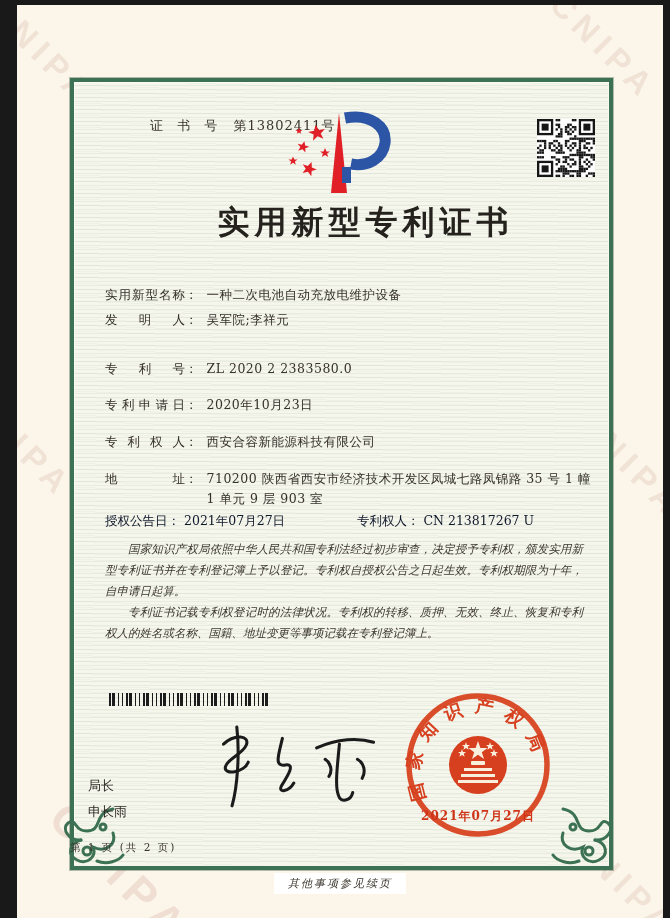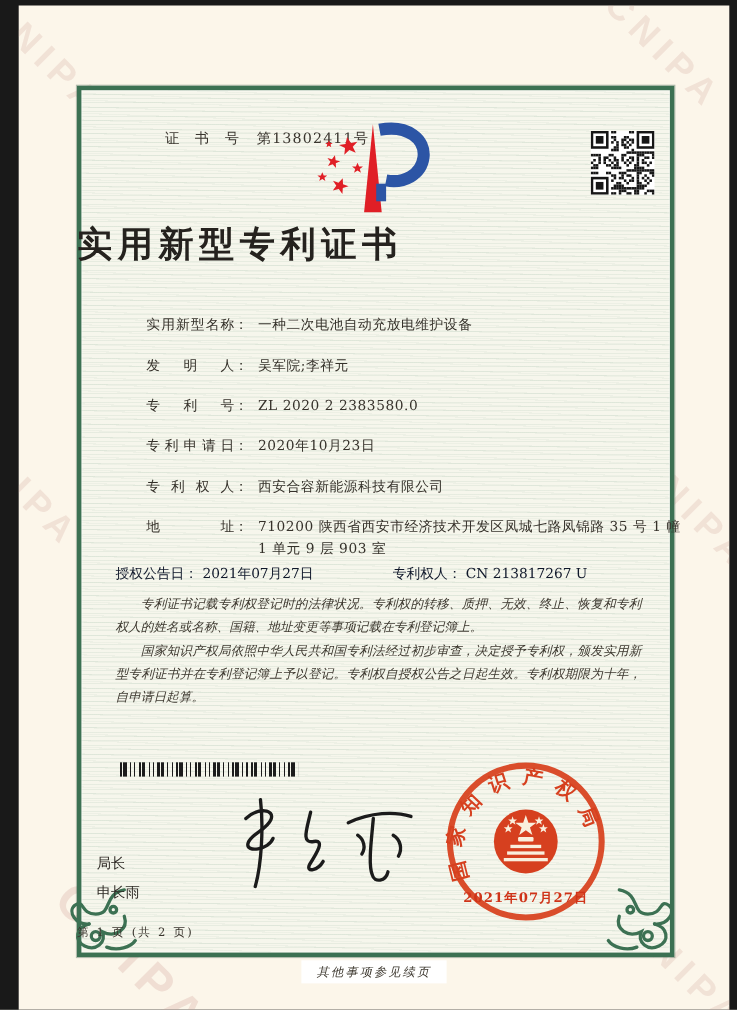--- a/index.html
+++ b/index.html
@@ -33,25 +33,25 @@
   }
   .flourish{position:absolute;width:62px;height:62px;color:#3c7153;}
   .flourish.bl{left:46px;top:800px;}
   .flourish.br{left:534px;top:800px;transform:scaleX(-1);}
   
   .certno{position:absolute;left:88px;top:112px;font-size:13px;color:#3a352e;letter-spacing:1px;}
   .certno .lbl{letter-spacing:5px;margin-right:6px;margin-left:45px;}
   .logo{position:absolute;left:262px;top:104px;width:116px;height:88px;}
   .qr{position:absolute;left:520px;top:114px;width:58px;height:58px;background:#fff;}
   .title{
-    position:absolute;left:53px;top:196px;width:591px;
+    position:absolute;left:53px;top:196px;width:591px;text-align:center;
     font-size:32px;font-weight:700;color:#25221e;letter-spacing:5px;
   }
   
-  .field-row{position:absolute;left:88px;font-size:12.5px;color:#35312a;line-height:20px;margin-left:28px;}
+  .field-row{position:absolute;left:88px;font-size:12.5px;color:#35312a;line-height:20px;}
   .flabel{display:inline-block;width:80px;text-align:justify;text-align-last:justify;vertical-align:top;}
   .fcolon{vertical-align:top;}
   .fvalue{display:inline-block;width:400px;vertical-align:top;margin-left:5px;letter-spacing:0.5px;}
   .grant-row{position:absolute;left:88px;top:508px;font-size:12.5px;color:#0f172a;width:480px;}
   .grant-pair2{position:absolute;left:252px;top:0;}
   
   .legal{
     position:absolute;left:88px;top:534px;width:478px;
     font-size:11.5px;line-height:21px;color:#3d382f;font-style:italic;
     text-align:justify;
@@ -341,21 +341,21 @@
         <rect x="8" y="80" width="12" height="12" fill="#161616"></rect>
       </svg>
   </div>
 
   <div class="title">实用新型专利证书</div>
 
   <div class="field-row" style="top:280px">
     <span class="flabel">实用新型名称</span><span class="fcolon">：</span>
     <span class="fvalue">一种二次电池自动充放电维护设备</span>
   </div>
-  <div class="field-row" style="top:317px">
+  <div class="field-row" style="top:305px">
     <span class="flabel">发明人</span><span class="fcolon">：</span>
     <span class="fvalue">吴军院;李祥元</span>
   </div>
   <div class="field-row" style="top:354px">
     <span class="flabel">专利号</span><span class="fcolon">：</span>
     <span class="fvalue">ZL 2020 2 2383580.0</span>
   </div>
   <div class="field-row" style="top:390px">
     <span class="flabel">专利申请日</span><span class="fcolon">：</span>
     <span class="fvalue">2020年10月23日</span>
@@ -372,22 +372,22 @@
   <div class="grant-row">
     <span>授权公告日</span><span>：</span>
     <span>2021年07月27日</span>
     <span class="grant-pair2">
       <span>专利权人</span><span>：</span>
       <span>CN 213817267 U</span>
     </span>
   </div>
 
   <div class="legal">
+    <p>国家知识产权局依照中华人民共和国专利法经过初步审查，决定授予专利权，颁发实用新型专利证书并在专利登记簿上予以登记。专利权自授权公告之日起生效。专利权期限为十年，自申请日起算。</p>
     <p>专利证书记载专利权登记时的法律状况。专利权的转移、质押、无效、终止、恢复和专利权人的姓名或名称、国籍、地址变更等事项记载在专利登记簿上。</p>
-    <p>国家知识产权局依照中华人民共和国专利法经过初步审查，决定授予专利权，颁发实用新型专利证书并在专利登记簿上予以登记。专利权自授权公告之日起生效。专利权期限为十年，自申请日起算。</p>
   </div>
 
   <div class="barcode"></div>
 
   <div class="signer">
     <div>局长</div>
     <div>申长雨</div>
   </div>
 
   <svg class="signature" viewBox="0 0 200 100">

